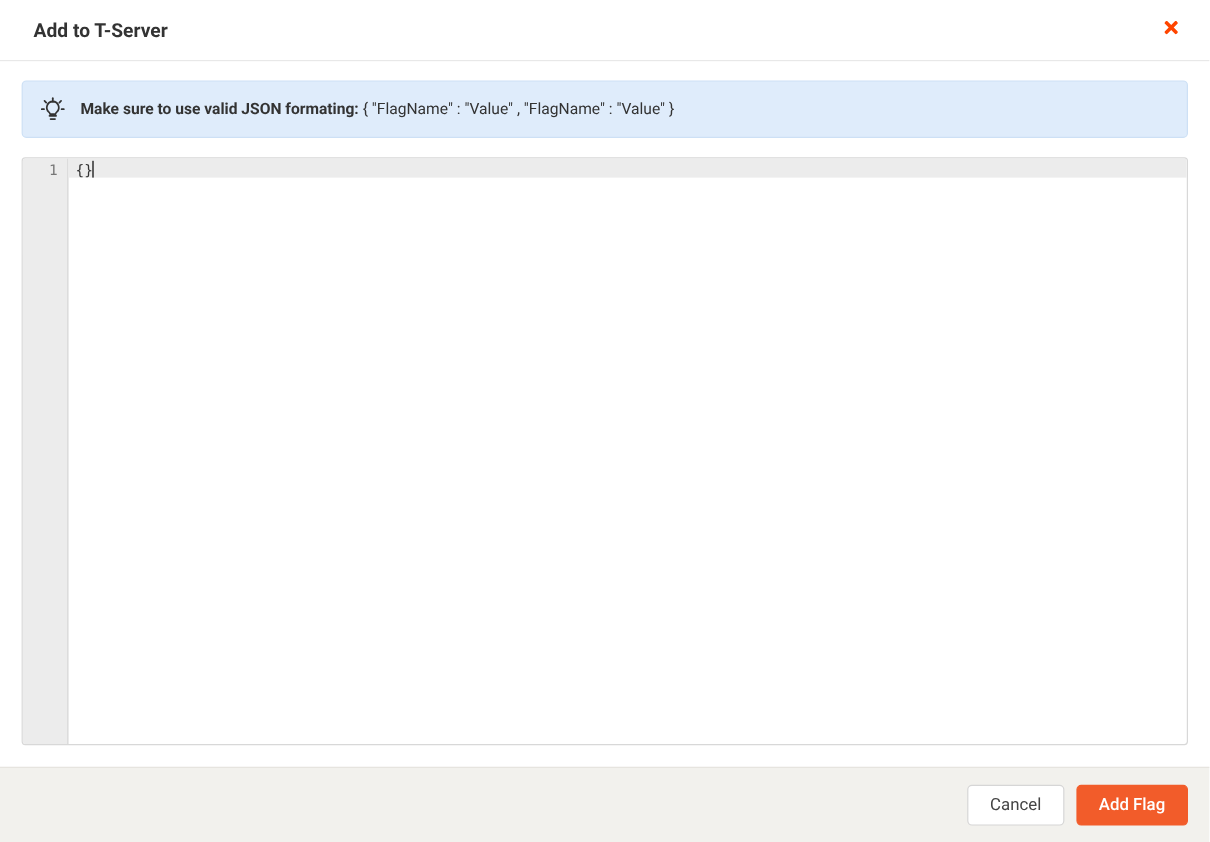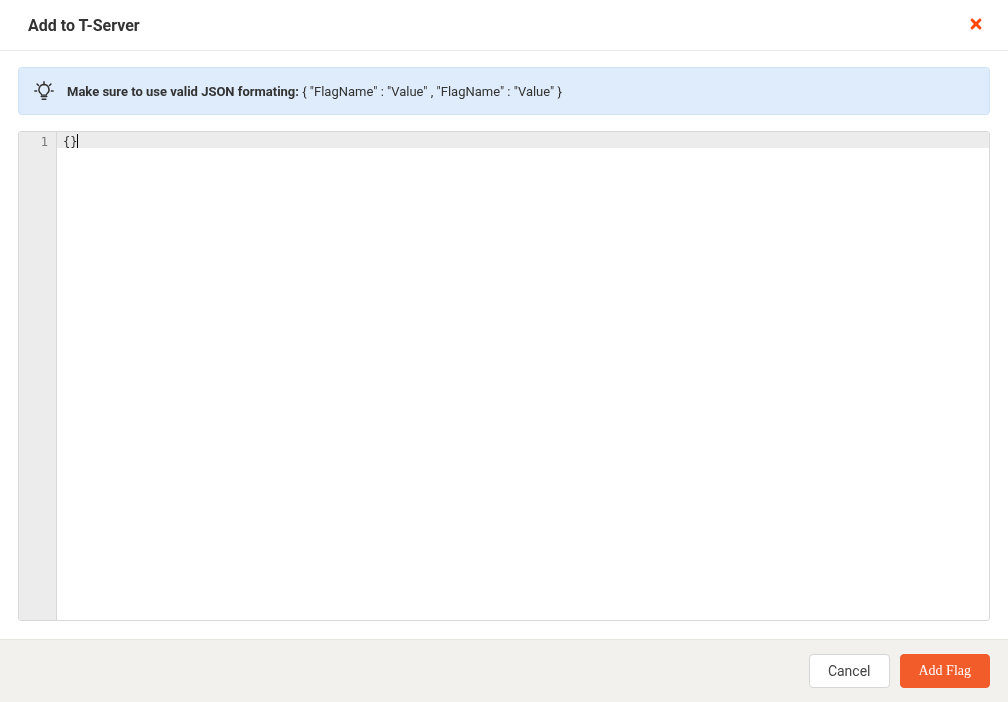--- a/index.html
+++ b/index.html
@@ -139,21 +139,20 @@
     .btn-cancel {
       background: #ffffff;
       color: #444;
       border: 1px solid #d6d6d6;
     }
     .btn-primary {
       background: #f25c2a;
       color: #ffffff;
       border: 1px solid #f25c2a;
       font-weight: 500;
-      font-family: Liberation Serif, serif;
     }
   </style>
 </head>
 <body>
 
 <div class="modal-header">
   <div class="modal-title">Add to T-Server</div>
   <div class="close-btn">
     <svg viewBox="0 0 352 512" width="16" height="16" fill="currentColor">
       <path d="M242.72 256l100.07-100.07c12.28-12.28 12.28-32.19 0-44.48l-22.24-22.24c-12.28-12.28-32.19-12.28-44.48 0L176 189.28 75.93 89.21c-12.28-12.28-32.19-12.28-44.48 0L9.21 111.45c-12.28 12.28-12.28 32.19 0 44.48L109.28 256 9.21 356.07c-12.28 12.28-12.28 32.19 0 44.48l22.24 22.24c12.28 12.28 32.2 12.28 44.48 0L176 322.72l100.07 100.07c12.28 12.28 32.2 12.28 44.48 0l22.24-22.24c12.28-12.28 12.28-32.19 0-44.48L242.72 256z"></path>

